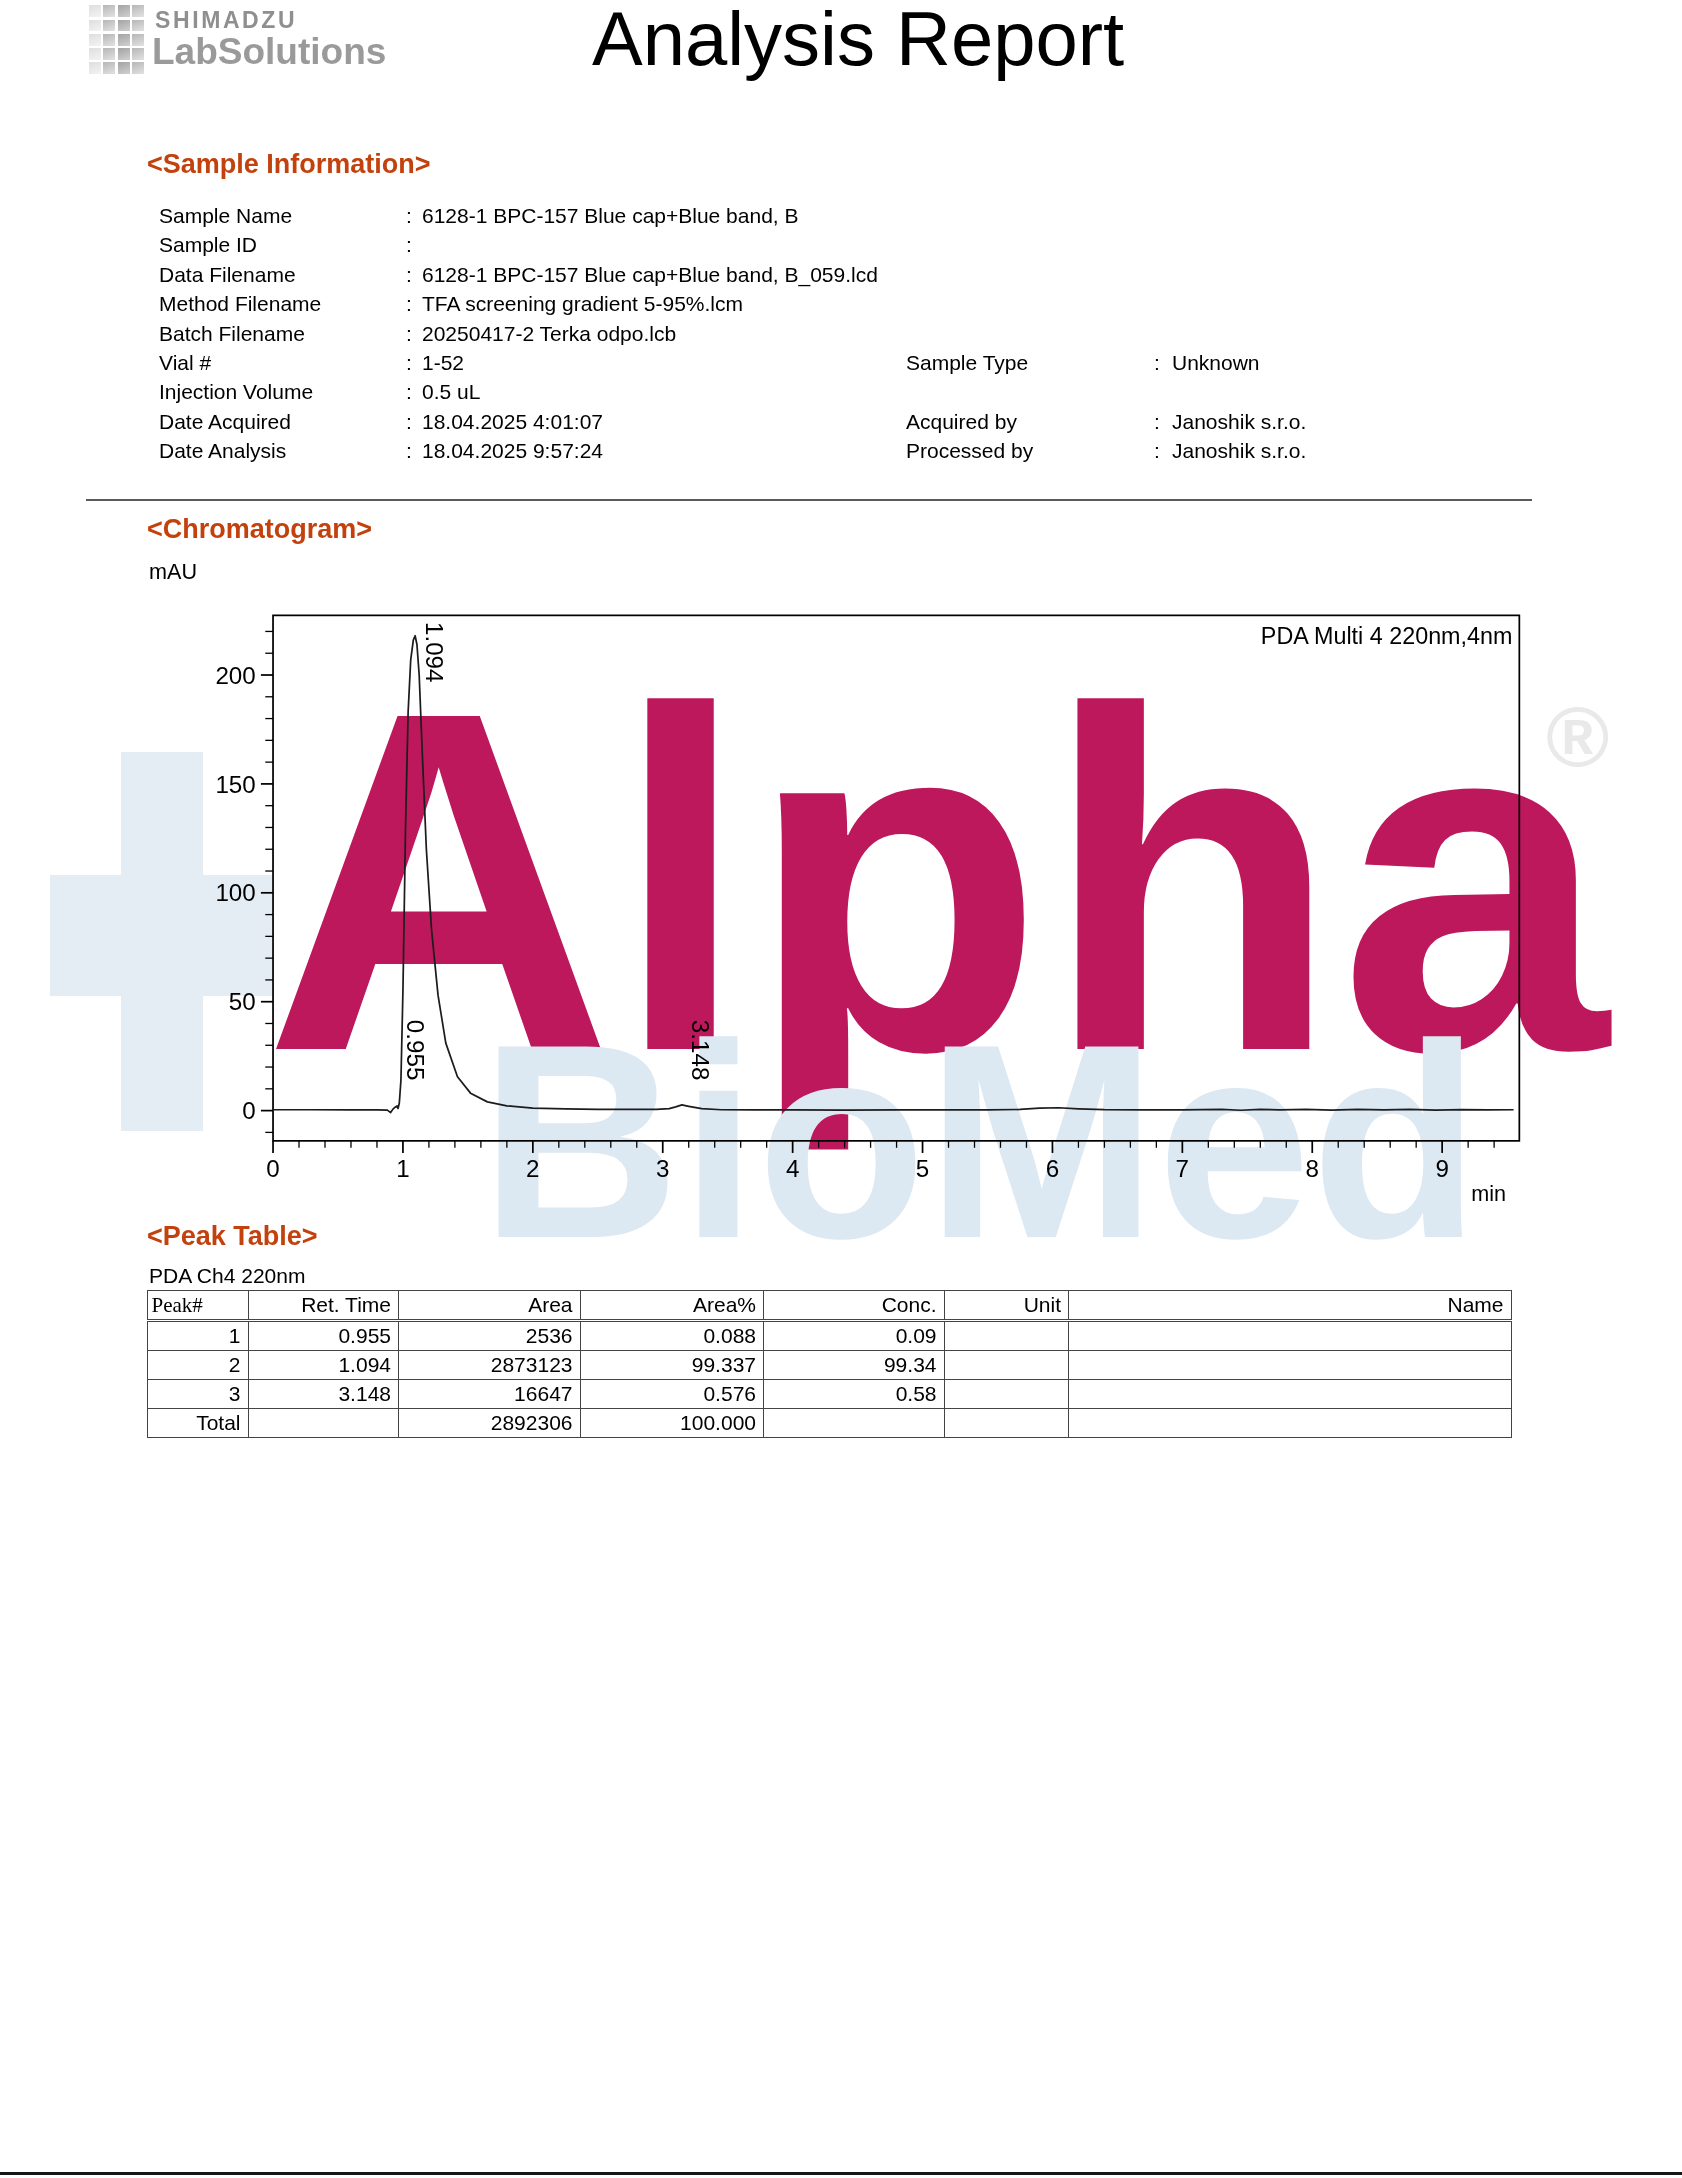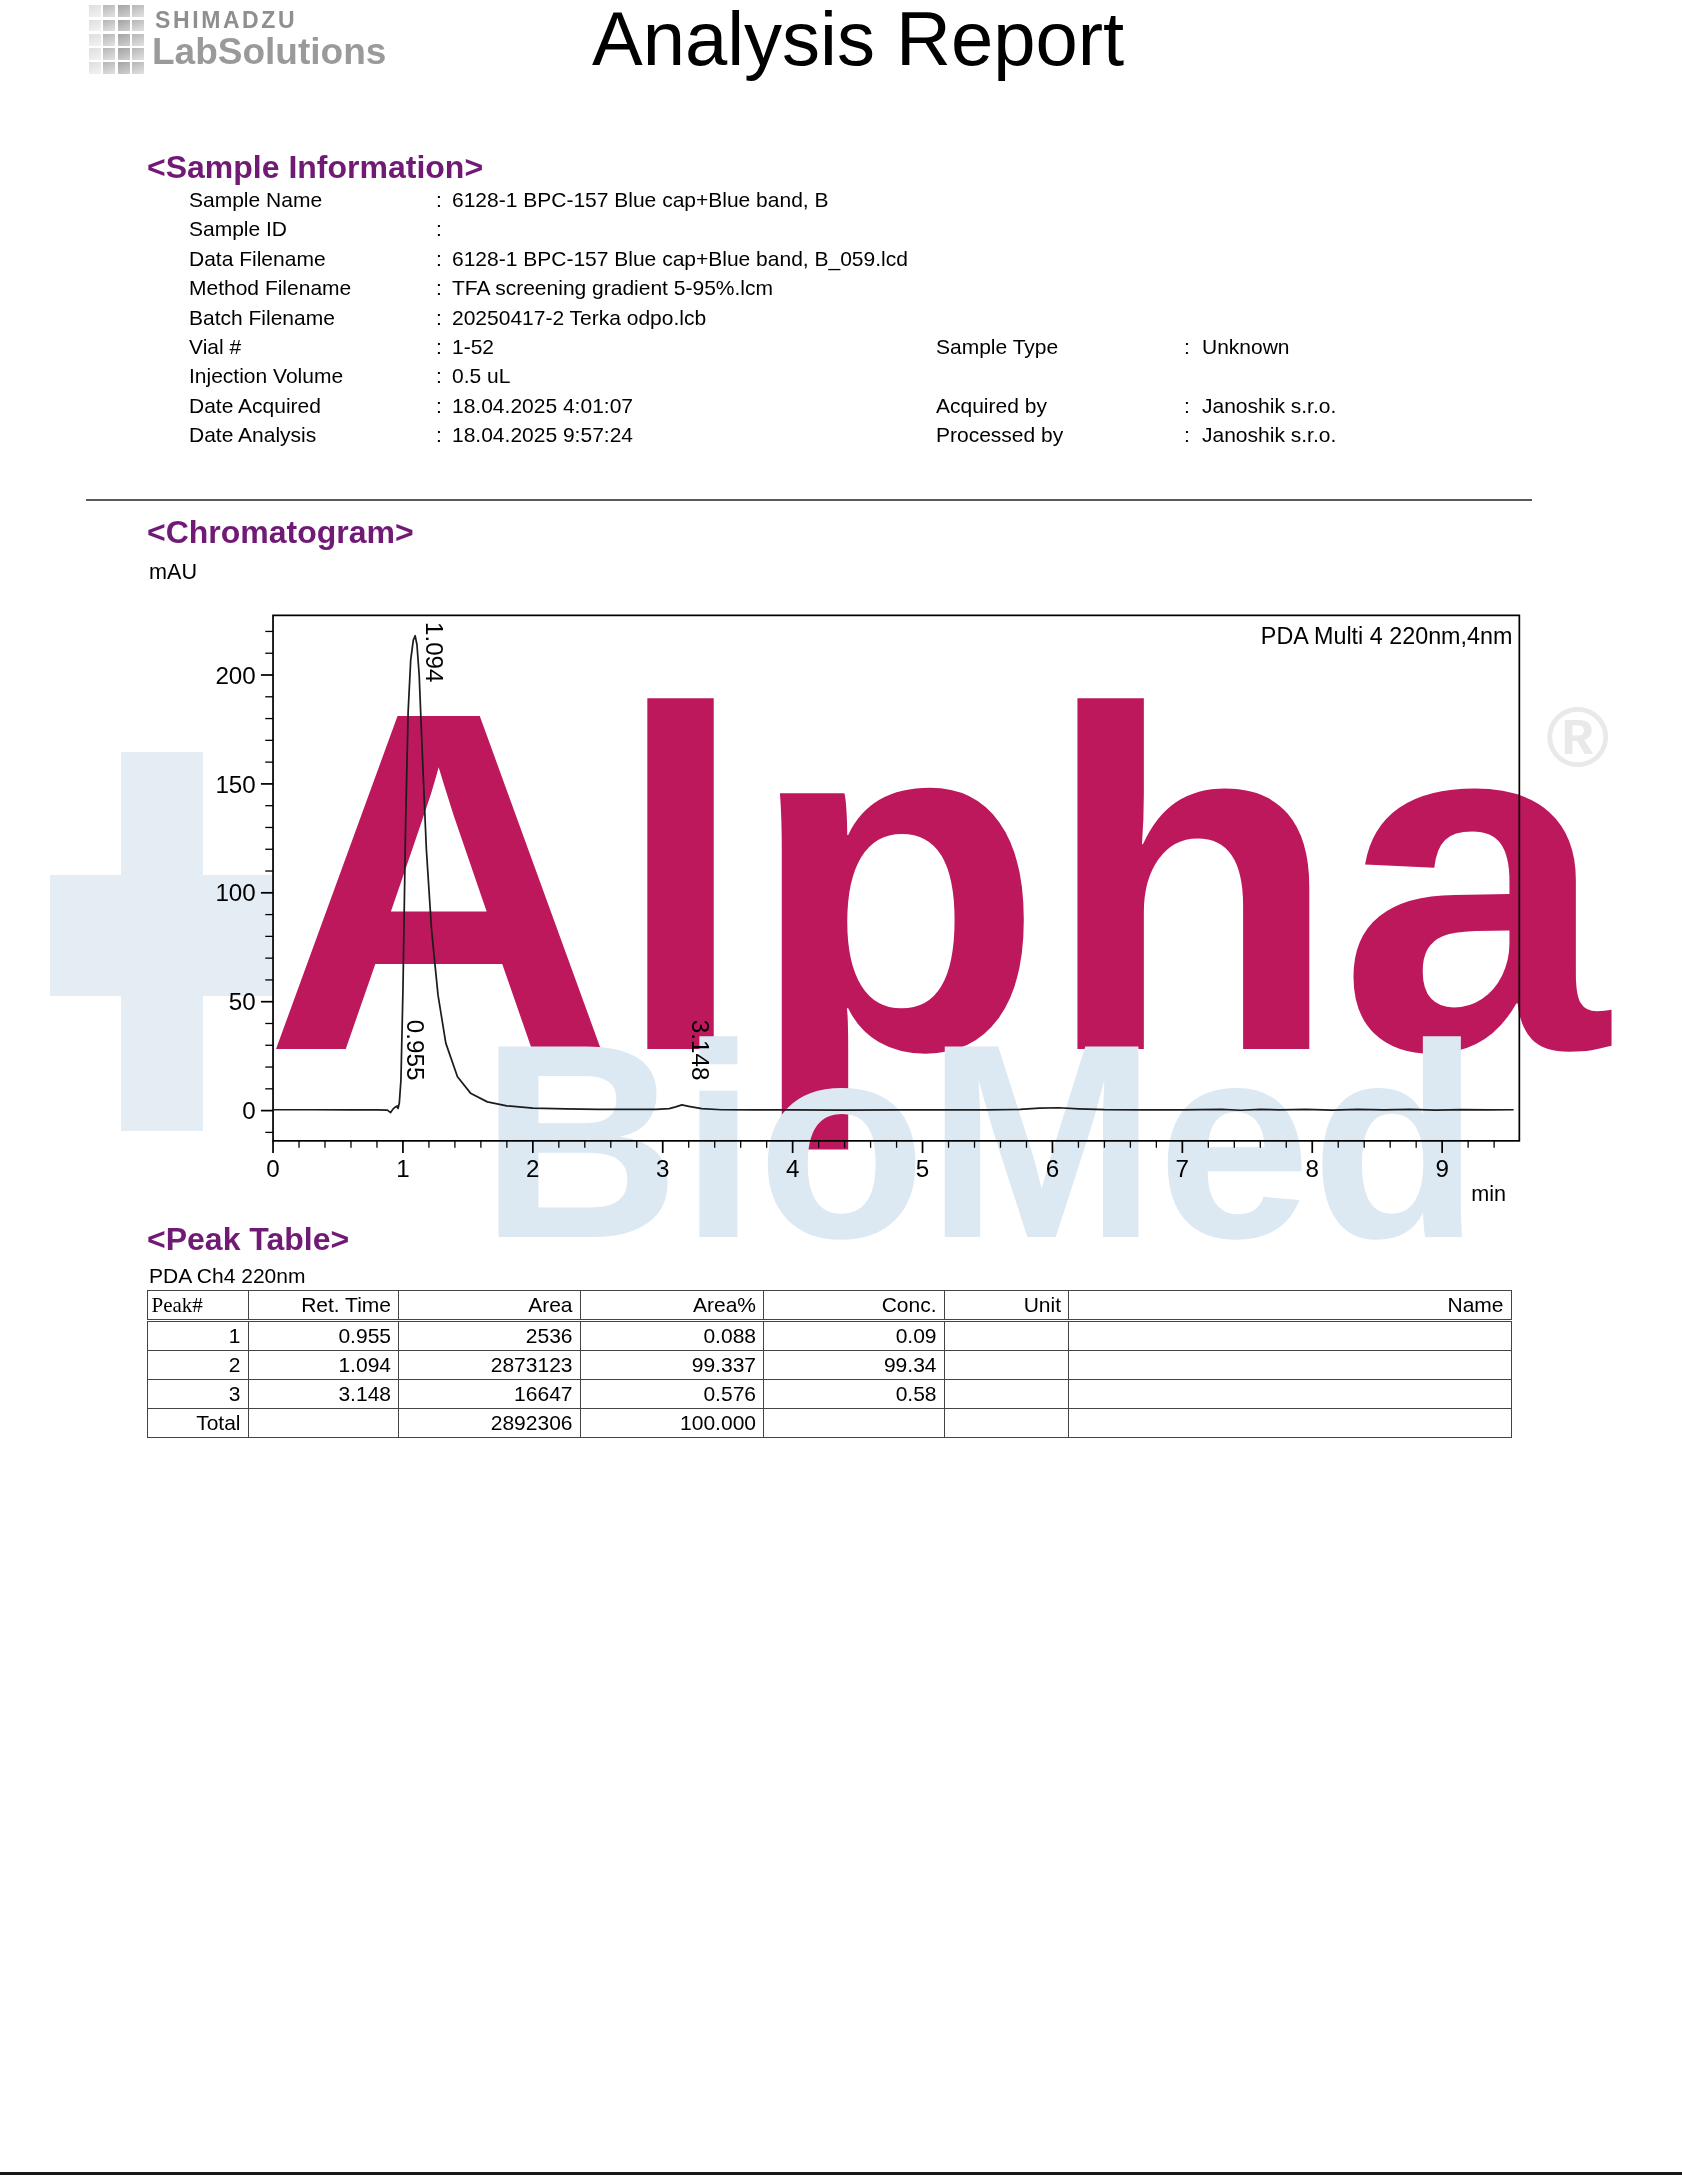--- a/index.html
+++ b/index.html
@@ -11,24 +11,24 @@
   .logo{left:89px;top:5.2px;width:55px;height:69px;display:grid;
         grid-template-columns:repeat(4,1fr);grid-template-rows:repeat(5,1fr);gap:2.6px;z-index:3;}
   .logo i{display:block;background:linear-gradient(160deg,#b6b6b6,#e2e2e2);}
   .logo i:nth-child(4n+1){background:linear-gradient(160deg,#dedede,#f3f3f3);}
   .logo i:nth-child(4n+3){background:linear-gradient(160deg,#a3a3a3,#d0d0d0);}
   .brand1{left:155px;top:7px;font-size:23px;font-weight:bold;color:#8f8f8f;letter-spacing:2.6px;z-index:3;}
   .brand2{left:152px;top:31px;font-size:37px;font-weight:bold;color:#9a9a9a;z-index:3;}
   .report-title{left:592px;top:-5.2px;font-size:76px;font-weight:400;color:#000;white-space:nowrap;z-index:3;}
 
   
-  .h-section{font-size:32px;font-weight:bold;color:#701a75;white-space:nowrap;z-index:3;}
-
-  
-  .si-rows{left:0;top:188px;width:1635px;height:270px;z-index:3;margin-left:30px;}
+  .h-section{font-size:27px;font-weight:bold;color:#c2410c;white-space:nowrap;z-index:3;}
+
+  
+  .si-rows{left:0;top:204px;width:1635px;height:270px;z-index:3;}
   .si-row{position:absolute;height:29px;width:100%;font-size:21px;}
   .si-label{position:absolute;left:159px;white-space:nowrap;}
   .si-sep{position:absolute;left:406px;}
   .si-value{position:absolute;left:422px;white-space:nowrap;}
   .si-label-r{position:absolute;left:906px;white-space:nowrap;}
   .si-sep-r{position:absolute;left:1154px;}
   .si-value-r{position:absolute;left:1172px;white-space:nowrap;}
 
   .rule{left:86px;top:499px;width:1446px;height:1.7px;background:#5a5a5a;z-index:3;}
 

